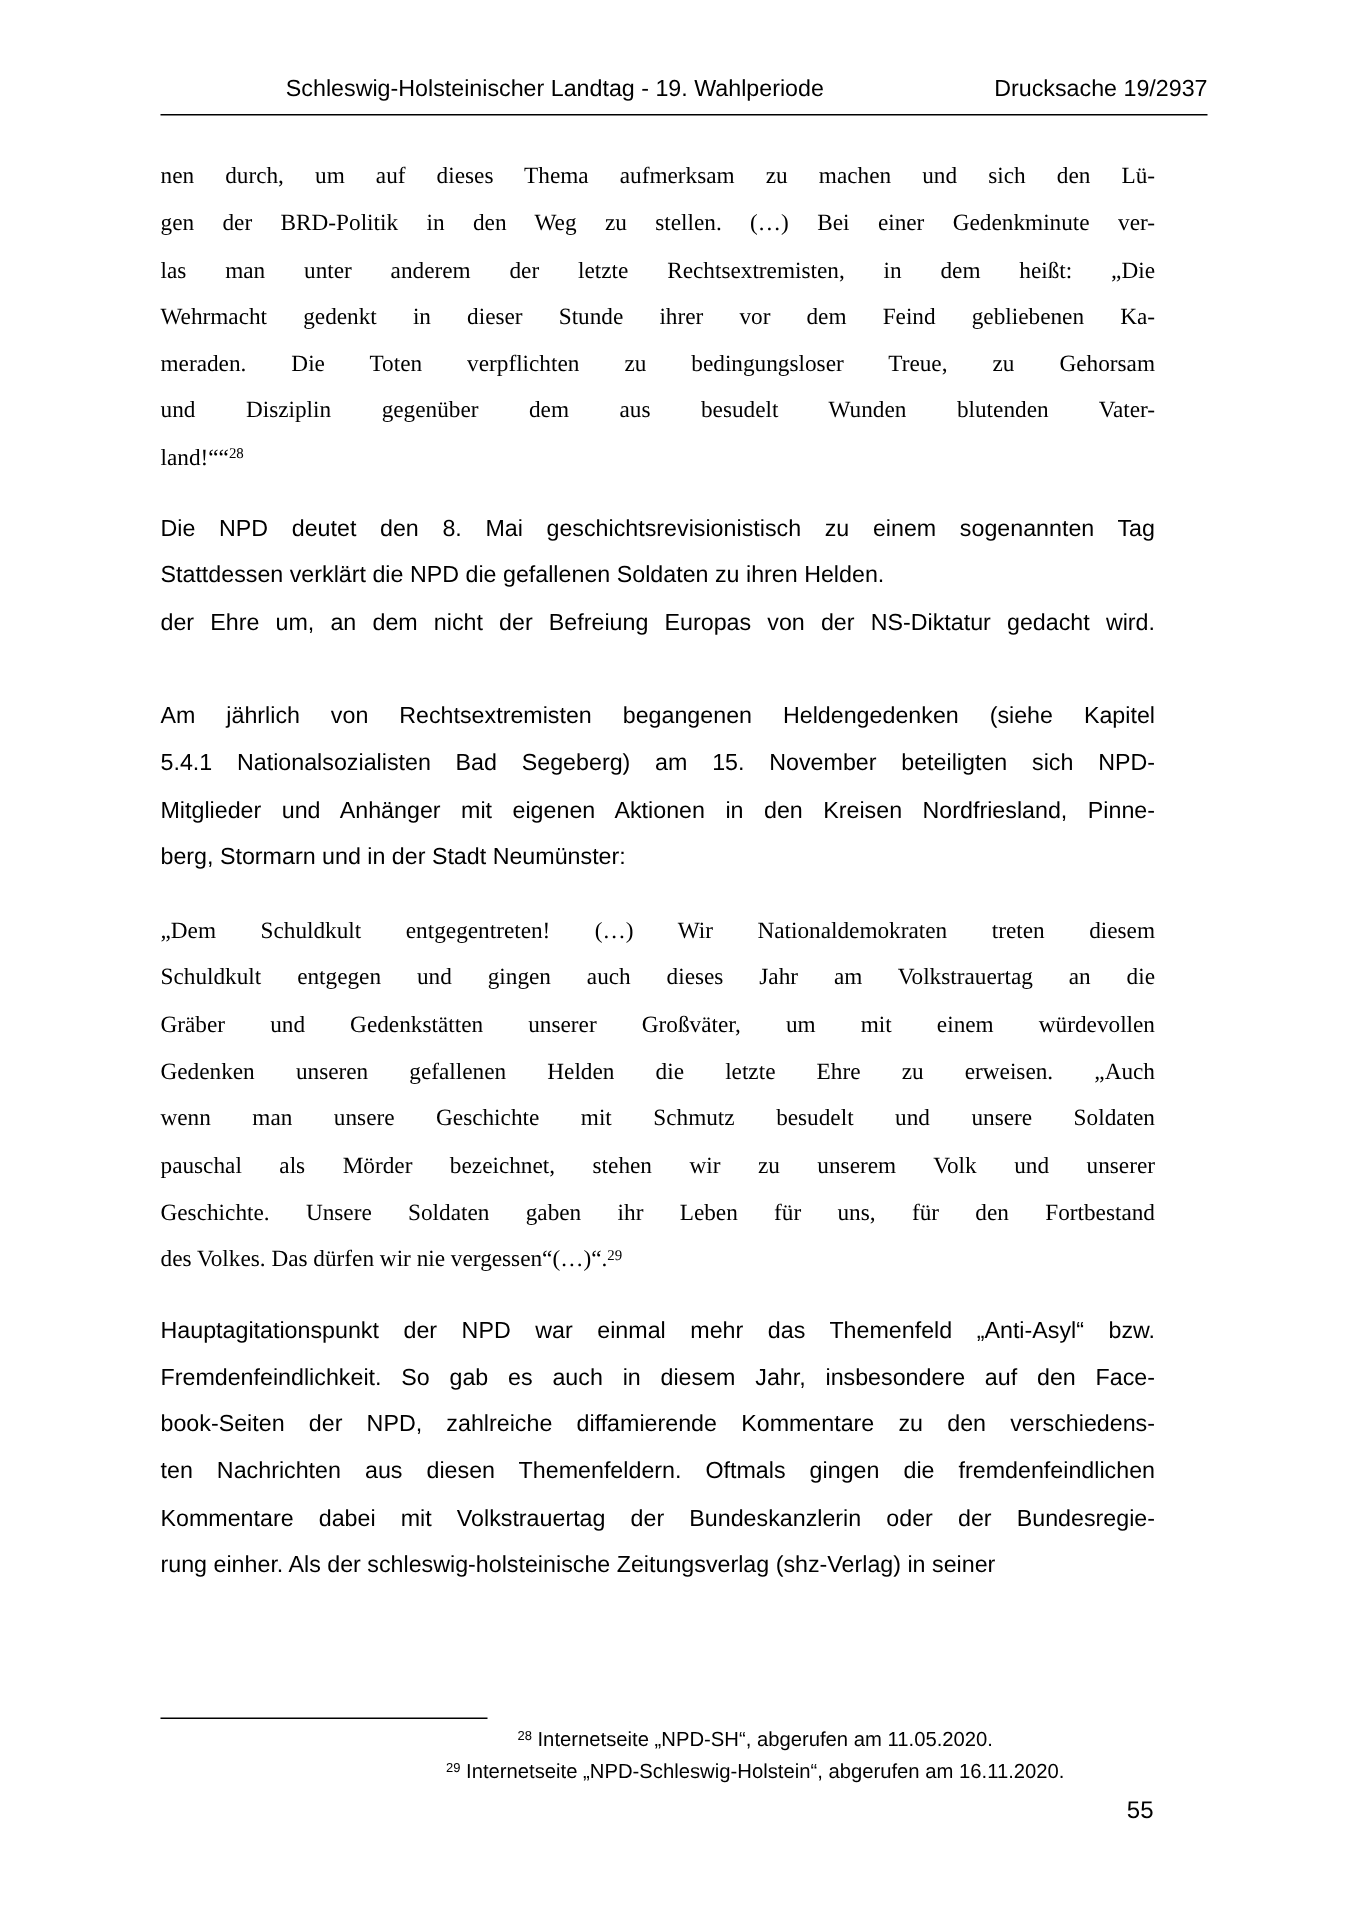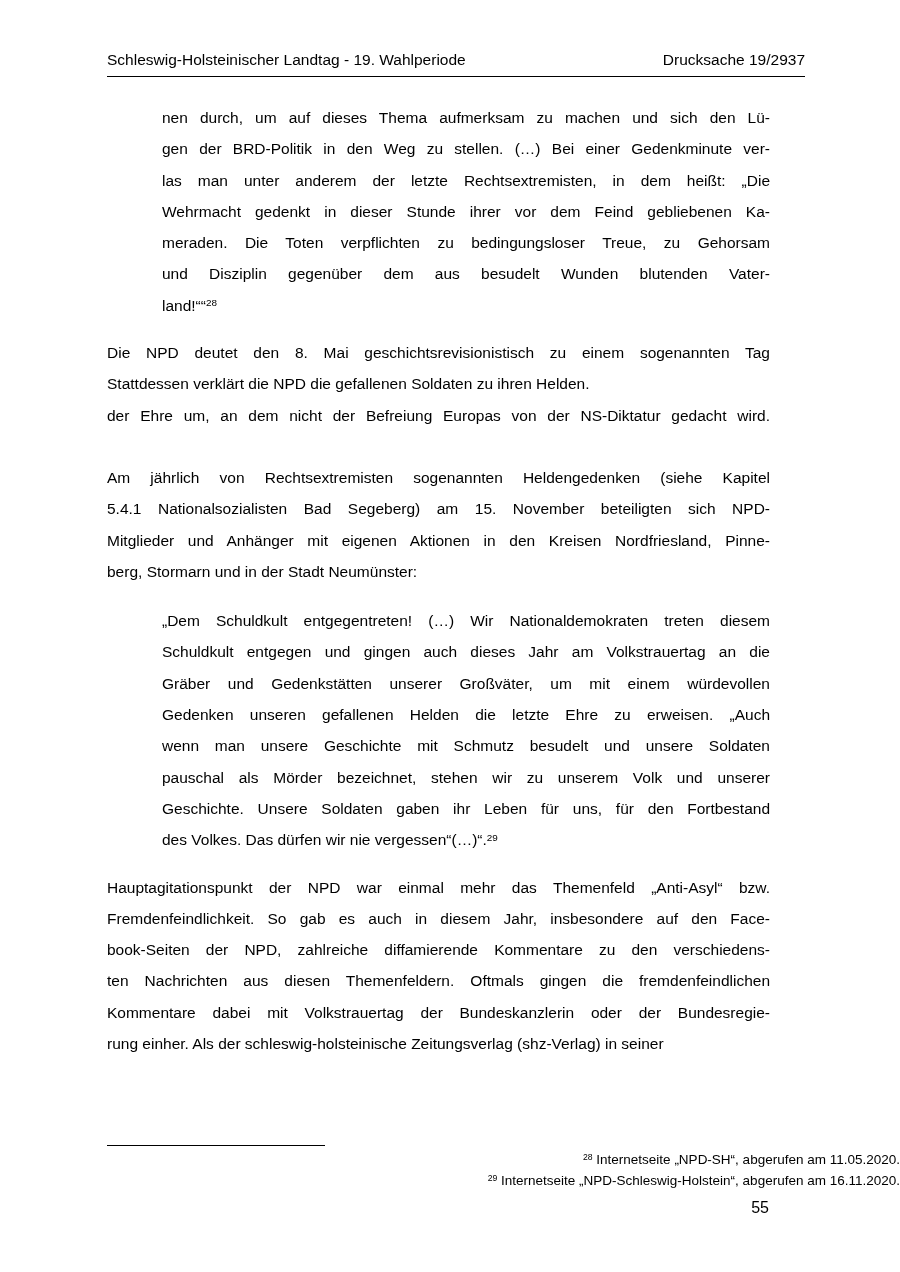--- a/index.html
+++ b/index.html
@@ -19,21 +19,21 @@
   
   .page-header {
     display: flex;
     align-items: baseline;
     margin: 50px 95px 0 107px;
     font-size: 15.5px;
     line-height: 20px;
   }
   .header-title {
     flex: 1;
-    text-align: left;
+    text-align: center;
   }
   .header-docnum {
     text-align: right;
     white-space: nowrap;
     padding-left: 30px;
   }
   .header-rule {
     margin: 6px 95px 0 107px;
     border: 0;
     border-top: 1.5px solid #000000;
@@ -42,21 +42,21 @@
   
   .content {
     margin: 25px 130px 0 107px; 
     font-size: 15.5px;
     line-height: 31.3px;
   }
   .block + .block { margin-top: 16px; }
   .block.para + .block.para { margin-top: 31px; }
   .block.para + .block.quote { margin-top: 18px; }
   .block.quote {
-    margin-left: 55px;   
+    font-family: Liberation Serif, serif;
   }
   .line {
     text-align: justify;
     text-align-last: justify;
     white-space: normal;
   }
   .line.last { text-align-last: left; }
   sup {
     font-size: 64%;
     line-height: 0;
@@ -70,21 +70,21 @@
     width: 218px;
     border: 0;
     border-top: 1.5px solid #000000;
     height: 0;
   }
   .footnotes {
     margin-left: 107px;
     font-size: 13.5px;
     line-height: 20.5px;
   }
-  .footnote { text-align: right; }
+  .footnote { text-align: center; }
   
   .page-number {
     position: absolute;
     top: 1198px;
     right: 131px;
     font-size: 16px;
     line-height: 20px;
   }
 </style>
 </head>
@@ -108,21 +108,21 @@
         <div class="line">meraden. Die Toten verpflichten zu bedingungsloser Treue, zu Gehorsam</div>
         <div class="line">und Disziplin gegenüber dem aus besudelt Wunden blutenden Vater-</div>
         <div class="line last">land!““<sup>28</sup></div>
       </div>
       <div class="block para">
         <div class="line">Die NPD deutet den 8. Mai geschichtsrevisionistisch zu einem sogenannten Tag</div>
         <div class="line last">Stattdessen verklärt die NPD die gefallenen Soldaten zu ihren Helden.</div>
         <div class="line">der Ehre um, an dem nicht der Befreiung Europas von der NS-Diktatur gedacht wird.</div>
       </div>
       <div class="block para">
-        <div class="line">Am jährlich von Rechtsextremisten sogenannten Heldengedenken (siehe Kapitel</div>
+        <div class="line">Am jährlich von Rechtsextremisten begangenen Heldengedenken (siehe Kapitel</div>
         <div class="line">5.4.1 Nationalsozialisten Bad Segeberg) am 15. November beteiligten sich NPD-</div>
         <div class="line">Mitglieder und Anhänger mit eigenen Aktionen in den Kreisen Nordfriesland, Pinne-</div>
         <div class="line last">berg, Stormarn und in der Stadt Neumünster:</div>
       </div>
       <div class="block quote">
         <div class="line">„Dem Schuldkult entgegentreten! (…) Wir Nationaldemokraten treten diesem</div>
         <div class="line">Schuldkult entgegen und gingen auch dieses Jahr am Volkstrauertag an die</div>
         <div class="line">Gräber und Gedenkstätten unserer Großväter, um mit einem würdevollen</div>
         <div class="line">Gedenken unseren gefallenen Helden die letzte Ehre zu erweisen. „Auch</div>
         <div class="line">wenn man unsere Geschichte mit Schmutz besudelt und unsere Soldaten</div>

